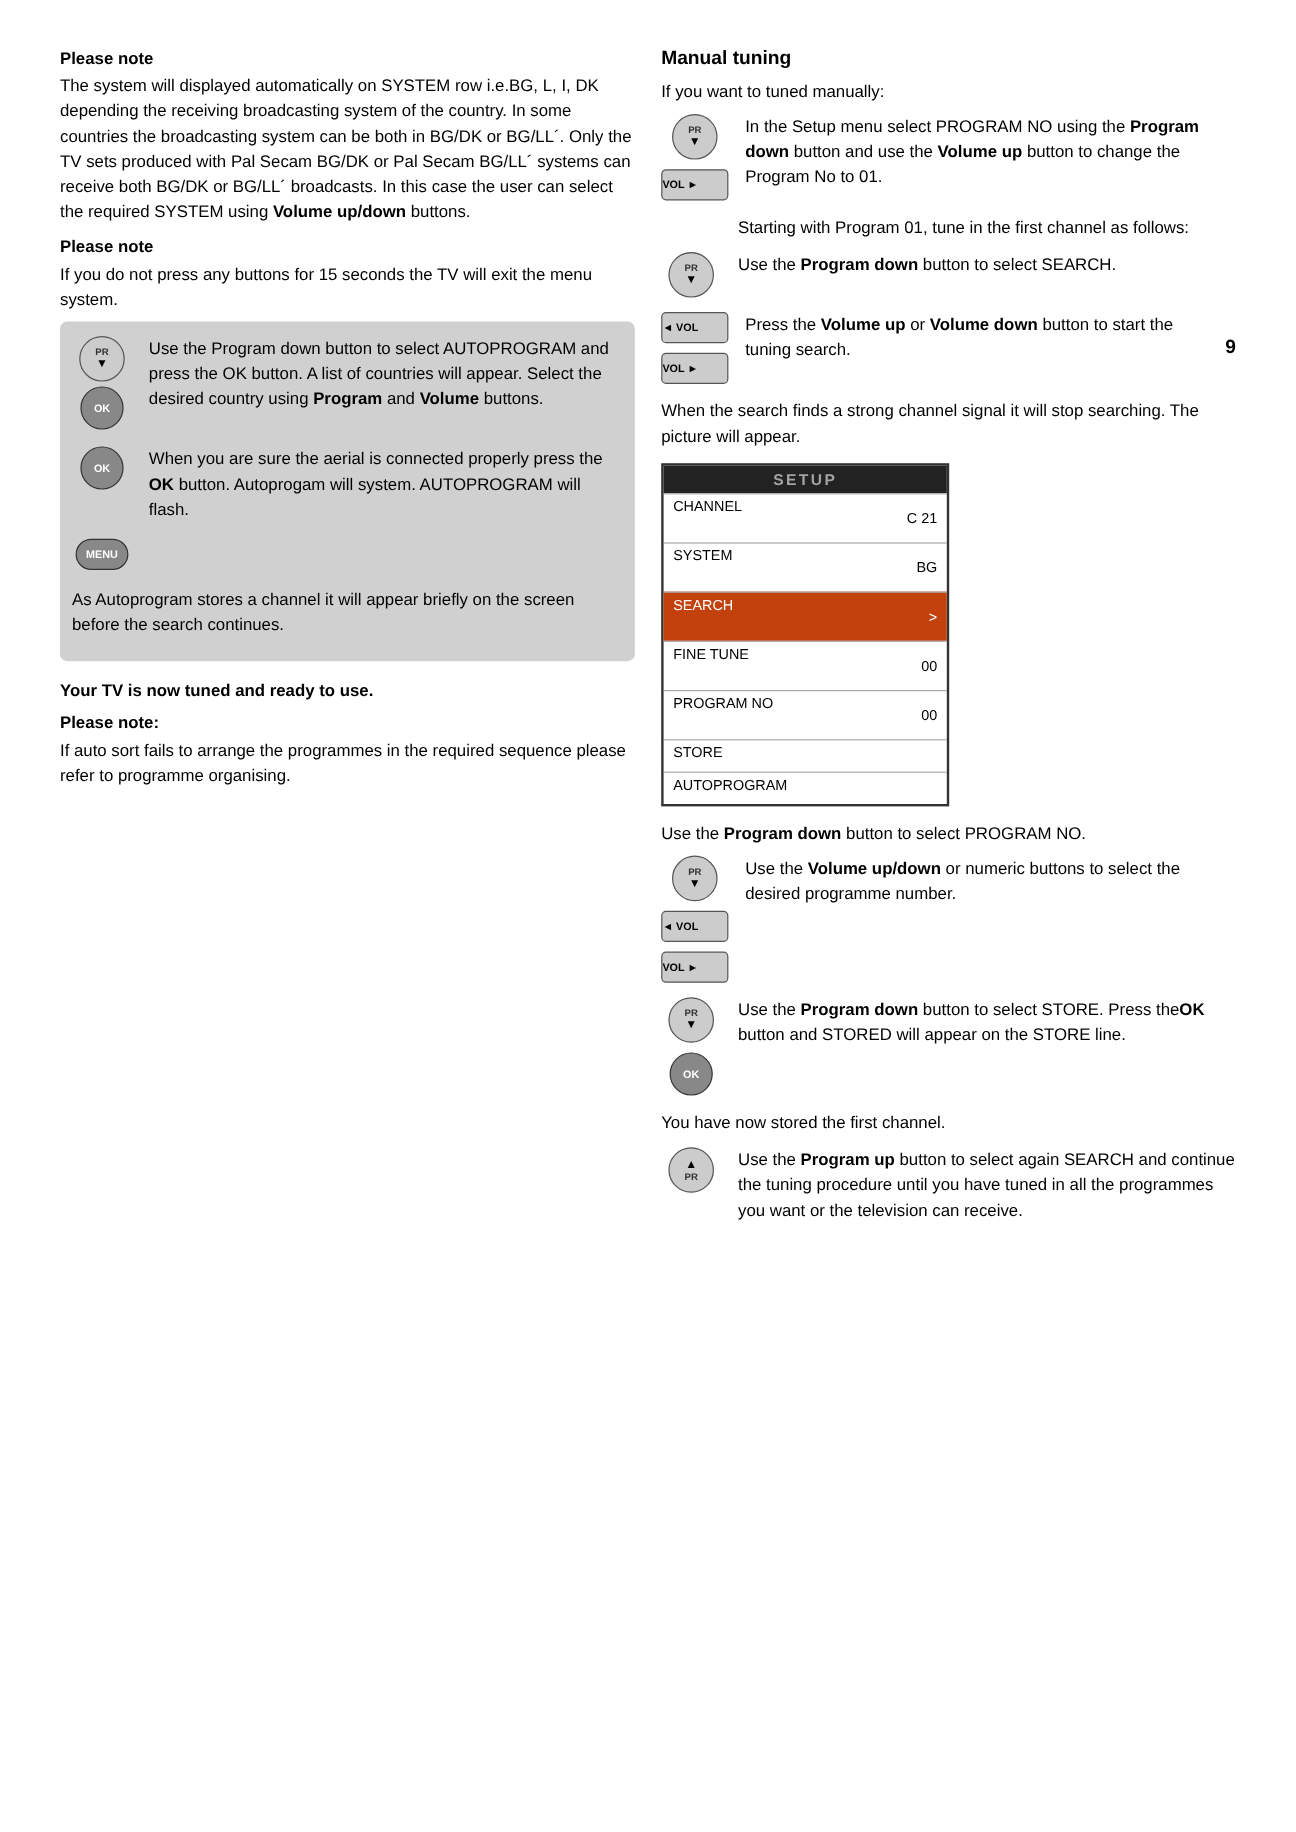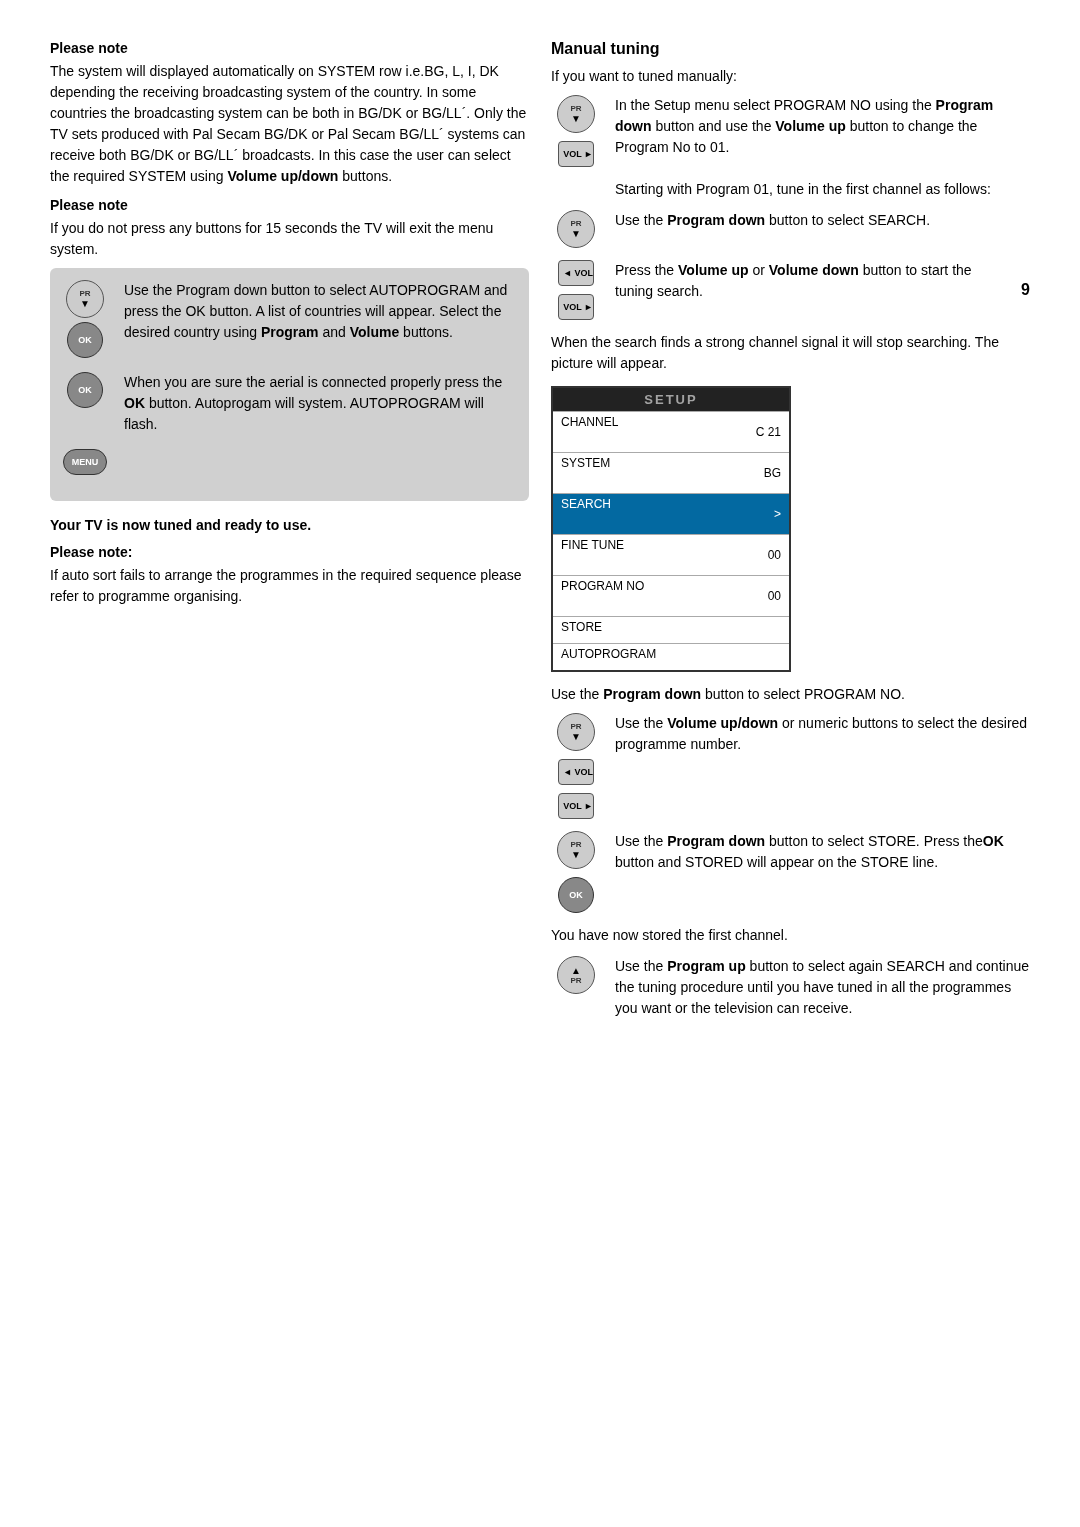--- a/index.html
+++ b/index.html
@@ -77,25 +77,25 @@
       border-radius: 50%;
       background: #ccc;
       border: 1.5px solid #555;
       display: flex; align-items: center; justify-content: center;
       flex-direction: column;
       font-size: 8px;
     }
     .btn-pr-label { font-size: 8px; font-weight: bold; color: #333; }
     .btn-arrow { font-size: 10px; }
     .btn-vol {
-      width: 36px; height: 26px;
+      width: 56px; height: 26px;
       border-radius: 4px;
       background: #ccc;
       border: 1.5px solid #555;
-      display: flex; align-items: center; justify-content: flex-end;
+      display: flex; align-items: center; justify-content: flex-start;
       font-size: 9px; font-weight: bold;
     }
     .btn-pr-up {
       width: 38px; height: 38px;
       border-radius: 50%;
       background: #ccc;
       border: 1.5px solid #555;
       display: flex; align-items: center; justify-content: center;
       flex-direction: column;
       font-size: 8px;
@@ -125,21 +125,21 @@
       flex: 1;
       padding: 3px 8px;
       font-weight: normal;
     }
     .setup-cell-right {
       width: 60px;
       padding: 13px 8px;
       text-align: right;
     }
     .setup-row.highlight {
-      background: #0369a1;
+      background: #c2410c;
       color: #fff;
     }
     .page-number {
       font-size: 16px;
       font-weight: bold;
       margin-left: 8px;
       align-self: center;
     }
     .right-icon-text-row {
       display: flex;
@@ -197,20 +197,21 @@
       </div>
 
       <div class="icon-block">
         <div class="icon-col">
           <div class="btn-menu">
             <span>MENU</span>
           </div>
         </div>
       </div>
 
+      <p>As Autoprogram stores a channel it will appear briefly on the screen before the search continues.</p>
     </div>
 
     <p style="margin-bottom:8px;">
       <b>Your TV is now tuned and ready to use.</b>
     </p>
     <div class="section-title" style="margin-top:4px;">Please note:</div>
     <p>If auto sort fails to arrange the programmes in the required sequence please refer to programme organising.</p>
   </div>
 
   <div class="right-col">

